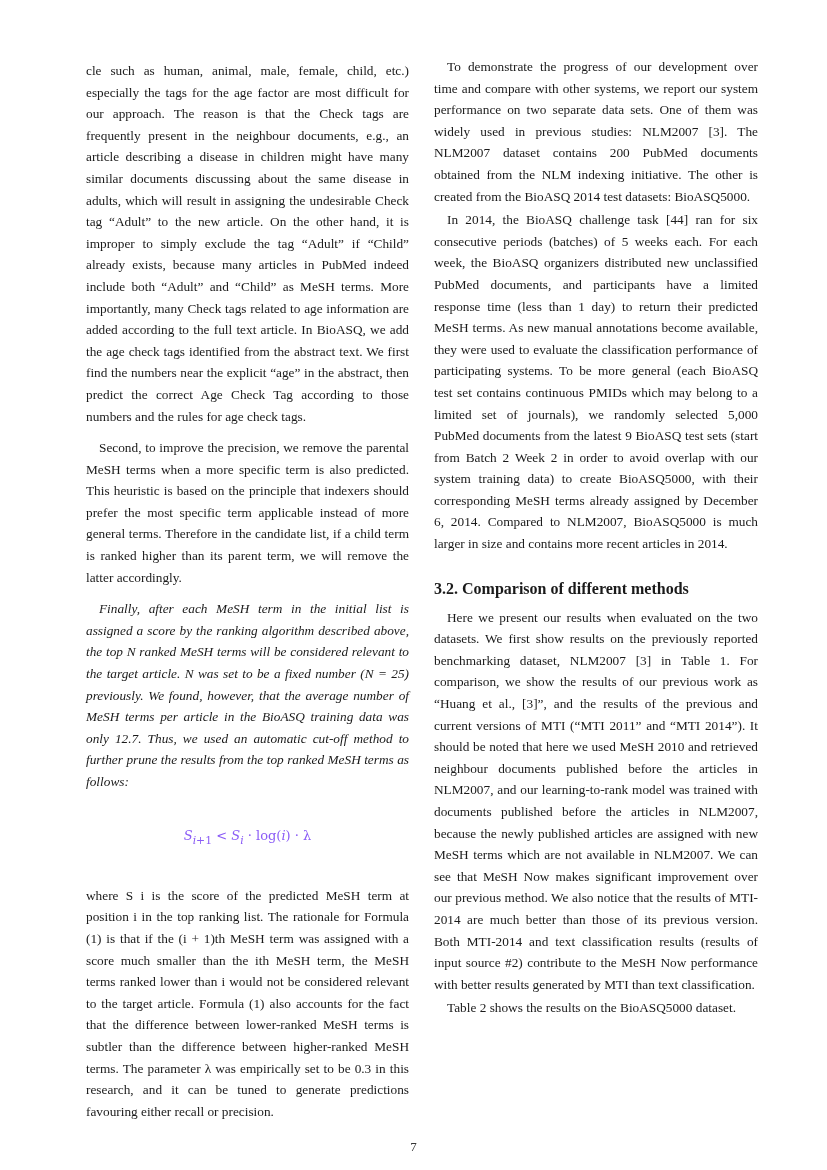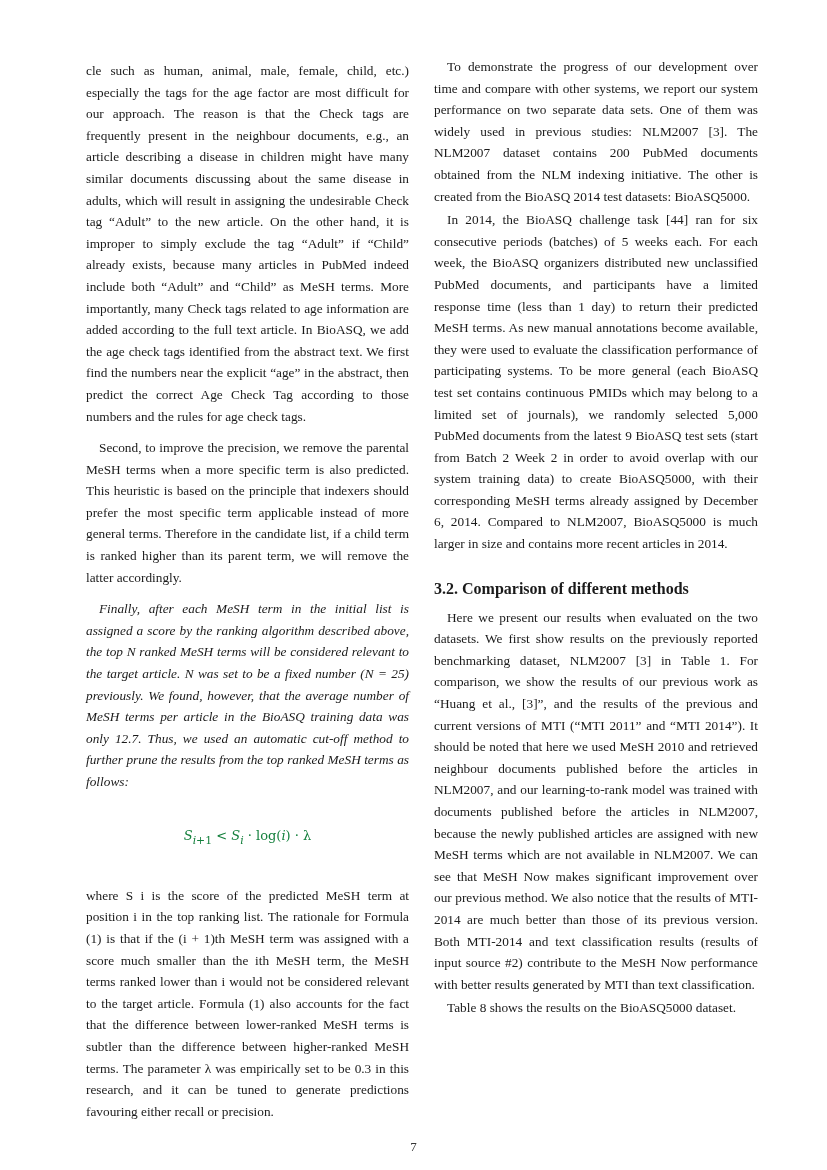--- a/index.html
+++ b/index.html
@@ -7,21 +7,21 @@
   .col { position: absolute; font-family: "Liberation Serif", "DejaVu Serif", serif; font-size: 13.3px; line-height: 21.6px; text-align: justify; hyphens: none; }
   .left { left: 86px; top: 60px; width: 323px; }
   .right { left: 434px; top: 56px; width: 324px; }
   p { margin: 0 0 10px 0; }
   p.indent { text-indent: 13px; }
   p.cont { text-indent: 0; }
   p.tight { margin-bottom: 12px; font-style: italic; }
   h1 { font-family: "Liberation Serif", serif; font-weight: bold; font-size: 20px; margin: 0 0 8px 0; line-height: 28px; }
   h2 { font-family: "Liberation Serif", serif; font-weight: bold; font-size: 16px; margin: 0 0 6px 0; line-height: 24px; }
   h2.sec2 { margin-top: 22px; }
-  .formula { text-align: center; font-family: "DejaVu Serif", "Liberation Serif", serif; font-size: 13px; margin: 32px 0 34px 0; color: #15803d; }
+  .formula { text-align: center; font-family: "DejaVu Serif", "Liberation Serif", serif; font-size: 13px; margin: 32px 0 34px 0; color: #8b5cf6; }
   .formula i { font-style: italic; }
   .page-number { position: absolute; top: 1139px; left: 0; width: 827px; text-align: center; font-family: "Liberation Serif", serif; font-size: 13px; color: #333; }
 </style>
 </head>
 <body>
 
 <div class="col left">
   <p class="cont">cle such as human, animal, male, female, child, etc.) especially the tags for the age factor are most difficult for our approach. The reason is that the Check tags are frequently present in the neighbour documents, e.g., an article describing a disease in children might have many similar documents discussing about the same disease in adults, which will result in assigning the undesirable Check tag “Adult” to the new article. On the other hand, it is improper to simply exclude the tag “Adult” if “Child” already exists, because many articles in PubMed indeed include both “Adult” and “Child” as MeSH terms. More importantly, many Check tags related to age information are added according to the full text article. In BioASQ, we add the age check tags identified from the abstract text. We first find the numbers near the explicit “age” in the abstract, then predict the correct Age Check Tag according to those numbers and the rules for age check tags.</p>
   <p class="indent">Second, to improve the precision, we remove the parental MeSH terms when a more specific term is also predicted. This heuristic is based on the principle that indexers should prefer the most specific term applicable instead of more general terms. Therefore in the candidate list, if a child term is ranked higher than its parent term, we will remove the latter accordingly.</p>
   <p class="indent tight">Finally, after each MeSH term in the initial list is assigned a score by the ranking algorithm described above, the top N ranked MeSH terms will be considered relevant to the target article. N was set to be a fixed number (N = 25) previously. We found, however, that the average number of MeSH terms per article in the BioASQ training data was only 12.7. Thus, we used an automatic cut-off method to further prune the results from the top ranked MeSH terms as follows:</p>
@@ -29,16 +29,16 @@
     <i>S</i><sub><i>i</i>+1</sub> &lt; <i>S</i><sub><i>i</i></sub> · log(<i>i</i>) · λ
   </div>
   <p class="cont">where S i is the score of the predicted MeSH term at position i in the top ranking list. The rationale for Formula (1) is that if the (i + 1)th MeSH term was assigned with a score much smaller than the ith MeSH term, the MeSH terms ranked lower than i would not be considered relevant to the target article. Formula (1) also accounts for the fact that the difference between lower-ranked MeSH terms is subtler than the difference between higher-ranked MeSH terms. The parameter λ was empirically set to be 0.3 in this research, and it can be tuned to generate predictions favouring either recall or precision.</p>
 </div>
 
 <div class="col right">
   <p class="indent" style="margin-bottom:2px">To demonstrate the progress of our development over time and compare with other systems, we report our system performance on two separate data sets. One of them was widely used in previous studies: NLM2007 [3]. The NLM2007 dataset contains 200 PubMed documents obtained from the NLM indexing initiative. The other is created from the BioASQ 2014 test datasets: BioASQ5000.</p>
   <p class="indent">In 2014, the BioASQ challenge task [44] ran for six consecutive periods (batches) of 5 weeks each. For each week, the BioASQ organizers distributed new unclassified PubMed documents, and participants have a limited response time (less than 1 day) to return their predicted MeSH terms. As new manual annotations become available, they were used to evaluate the classification performance of participating systems. To be more general (each BioASQ test set contains continuous PMIDs which may belong to a limited set of journals), we randomly selected 5,000 PubMed documents from the latest 9 BioASQ test sets (start from Batch 2 Week 2 in order to avoid overlap with our system training data) to create BioASQ5000, with their corresponding MeSH terms already assigned by December 6, 2014. Compared to NLM2007, BioASQ5000 is much larger in size and contains more recent articles in 2014.</p>
   <h2 class="sec2">3.2. Comparison of different methods</h2>
   <p class="indent" style="margin-bottom:2px">Here we present our results when evaluated on the two datasets. We first show results on the previously reported benchmarking dataset, NLM2007 [3] in Table 1. For comparison, we show the results of our previous work as “Huang et al., [3]”, and the results of the previous and current versions of MTI (“MTI 2011” and “MTI 2014”). It should be noted that here we used MeSH 2010 and retrieved neighbour documents published before the articles in NLM2007, and our learning-to-rank model was trained with documents published before the articles in NLM2007, because the newly published articles are assigned with new MeSH terms which are not available in NLM2007. We can see that MeSH Now makes significant improvement over our previous method. We also notice that the results of MTI-2014 are much better than those of its previous version. Both MTI-2014 and text classification results (results of input source #2) contribute to the MeSH Now performance with better results generated by MTI than text classification.</p>
-  <p class="indent">Table 8 shows the results on the BioASQ5000 dataset.</p>
+  <p class="indent">Table 2 shows the results on the BioASQ5000 dataset.</p>
 </div>
 
 <div class="page-number">7</div>
 
 </body></html>

